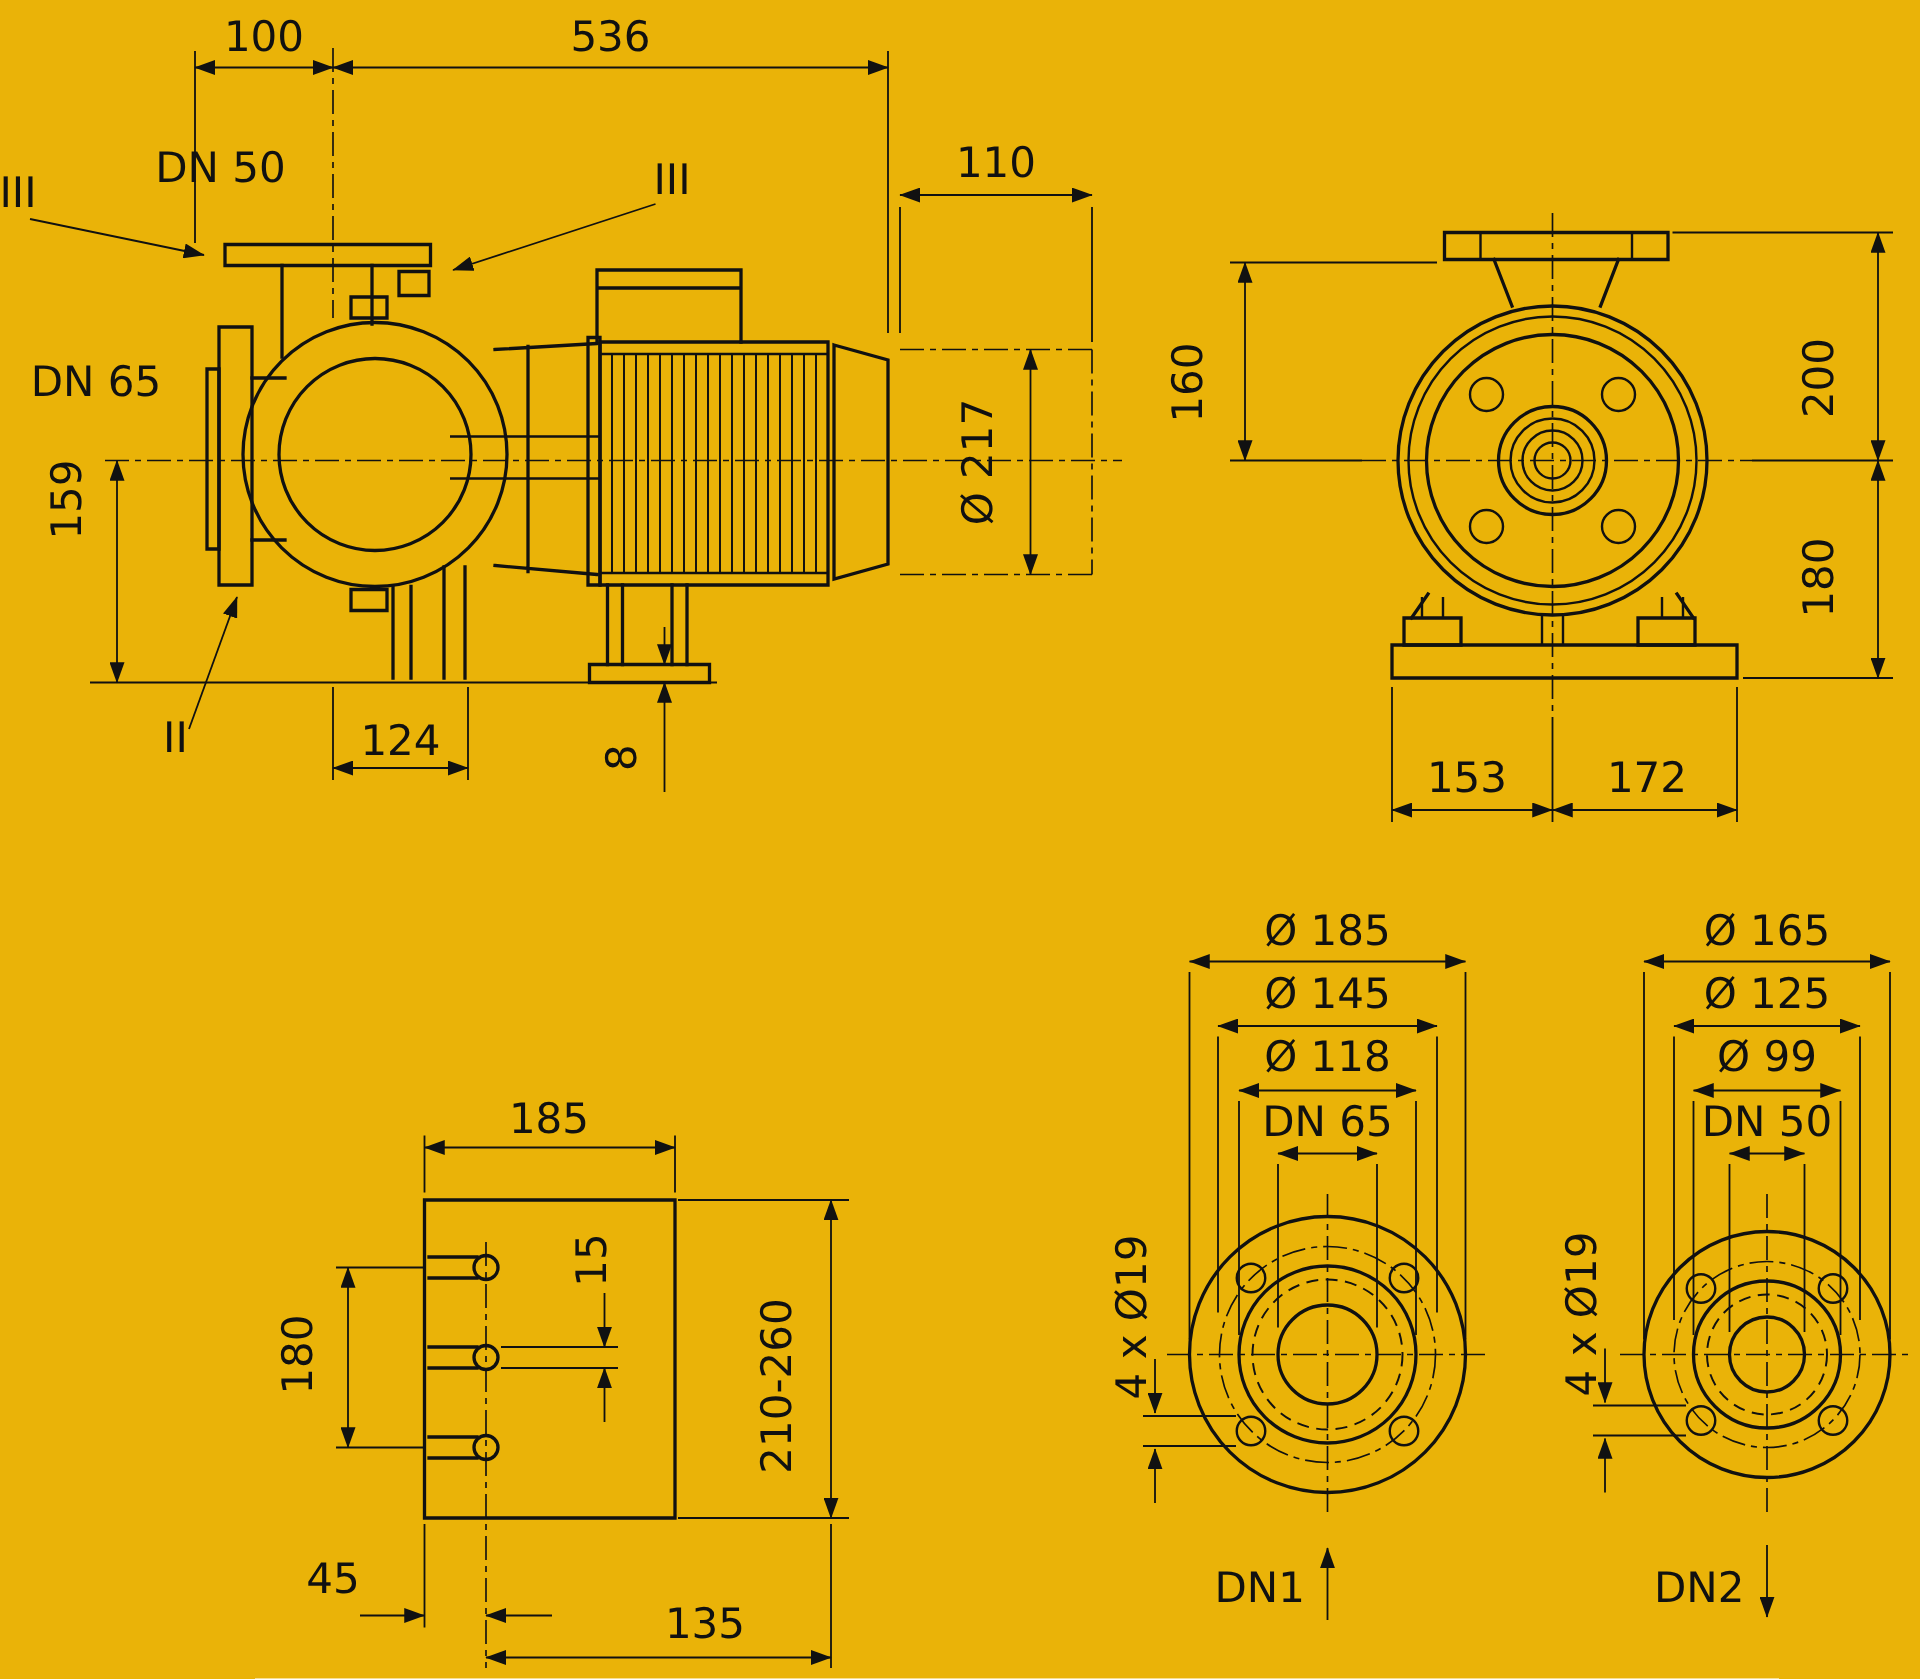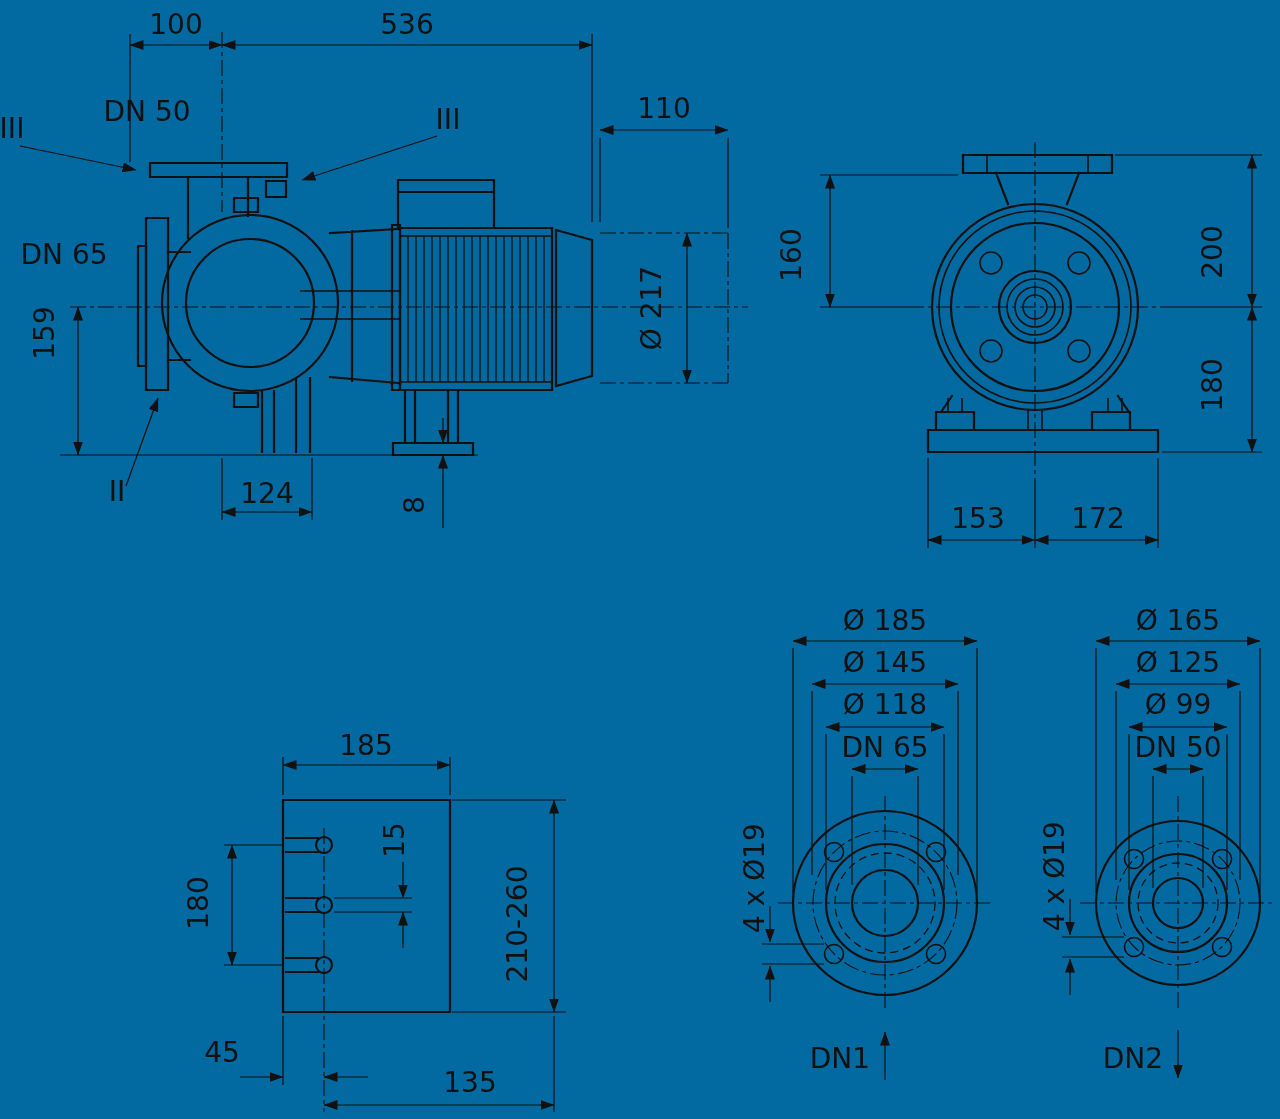--- a/index.html
+++ b/index.html
@@ -1,16 +1,16 @@
 <!DOCTYPE html>
 <html><head>
 <meta charset="utf-8">
 <style>
   html,body{margin:0;padding:0;background:#fff}
-  .canvas{position:relative;width:1280px;height:1119px;background:#0369a1;overflow:hidden}
+  .canvas{position:relative;width:1280px;height:1119px;background:#eab308;overflow:hidden}
   svg{display:block}
   .ln{fill:none;stroke:#111;stroke-width:2.2;stroke-linecap:square;stroke-linejoin:miter}
   .med{fill:none;stroke:#111;stroke-width:1.6}
   .fin{fill:none;stroke:#111;stroke-width:1.3}
   .dim{fill:none;stroke:#111;stroke-width:1.2}
   .cl{fill:none;stroke:#111;stroke-width:1.1;stroke-dasharray:16 4 4 4}
   .dash{fill:none;stroke:#111;stroke-width:1.3;stroke-dasharray:8 5}
   text{font-family:"DejaVu Sans","Liberation Sans",sans-serif;font-size:28px;fill:#111}
 </style>
 </head>

